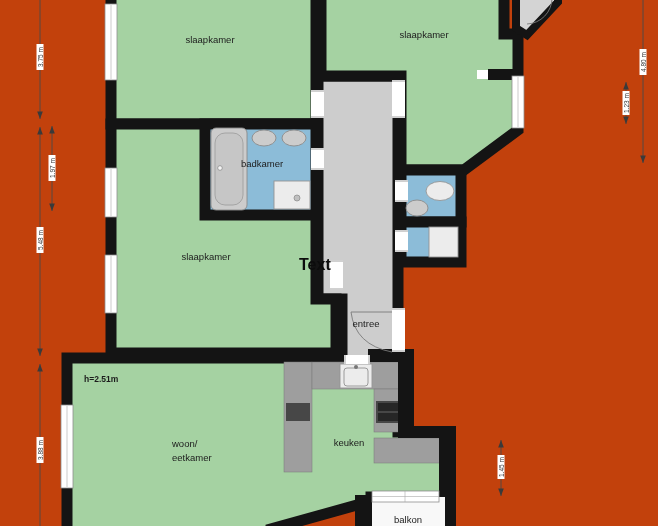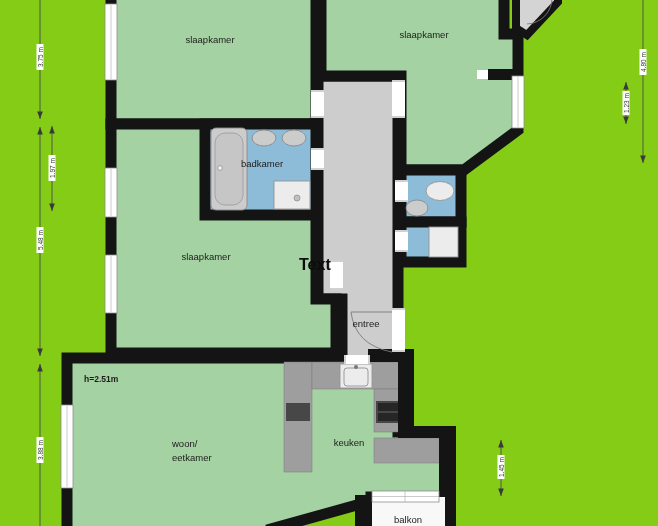--- a/index.html
+++ b/index.html
@@ -1,16 +1,16 @@
 <!DOCTYPE html>
 <html><head>
 <meta charset="utf-8">
 <style>
   html,body{margin:0;padding:0;background:#ffffff;}
-  .stage{position:relative;width:658px;height:526px;background:#84cc16;overflow:hidden;}
+  .stage{position:relative;width:658px;height:526px;background:#c2410c;overflow:hidden;}
   svg{display:block;}
   .room-green{fill:#a5d2a2;stroke:#141414;stroke-width:11;stroke-linejoin:miter;}
   .room-blue{fill:#8cbcd8;stroke:#141414;stroke-width:11;stroke-linejoin:miter;}
   .room-gray{fill:#cdcdcd;stroke:#141414;stroke-width:11;stroke-linejoin:miter;}
   .room-porch{fill:#d4d4d4;stroke:#141414;stroke-width:8;stroke-linejoin:miter;}
   .balcony-fill{fill:#f8f8f8;}
   .wallrect{fill:#141414;}
   .window{fill:#ffffff;stroke:#8e8e8e;stroke-width:0.8;}
   .winline{stroke:#aaaaaa;stroke-width:0.6;}
   .gap{fill:#ffffff;}

